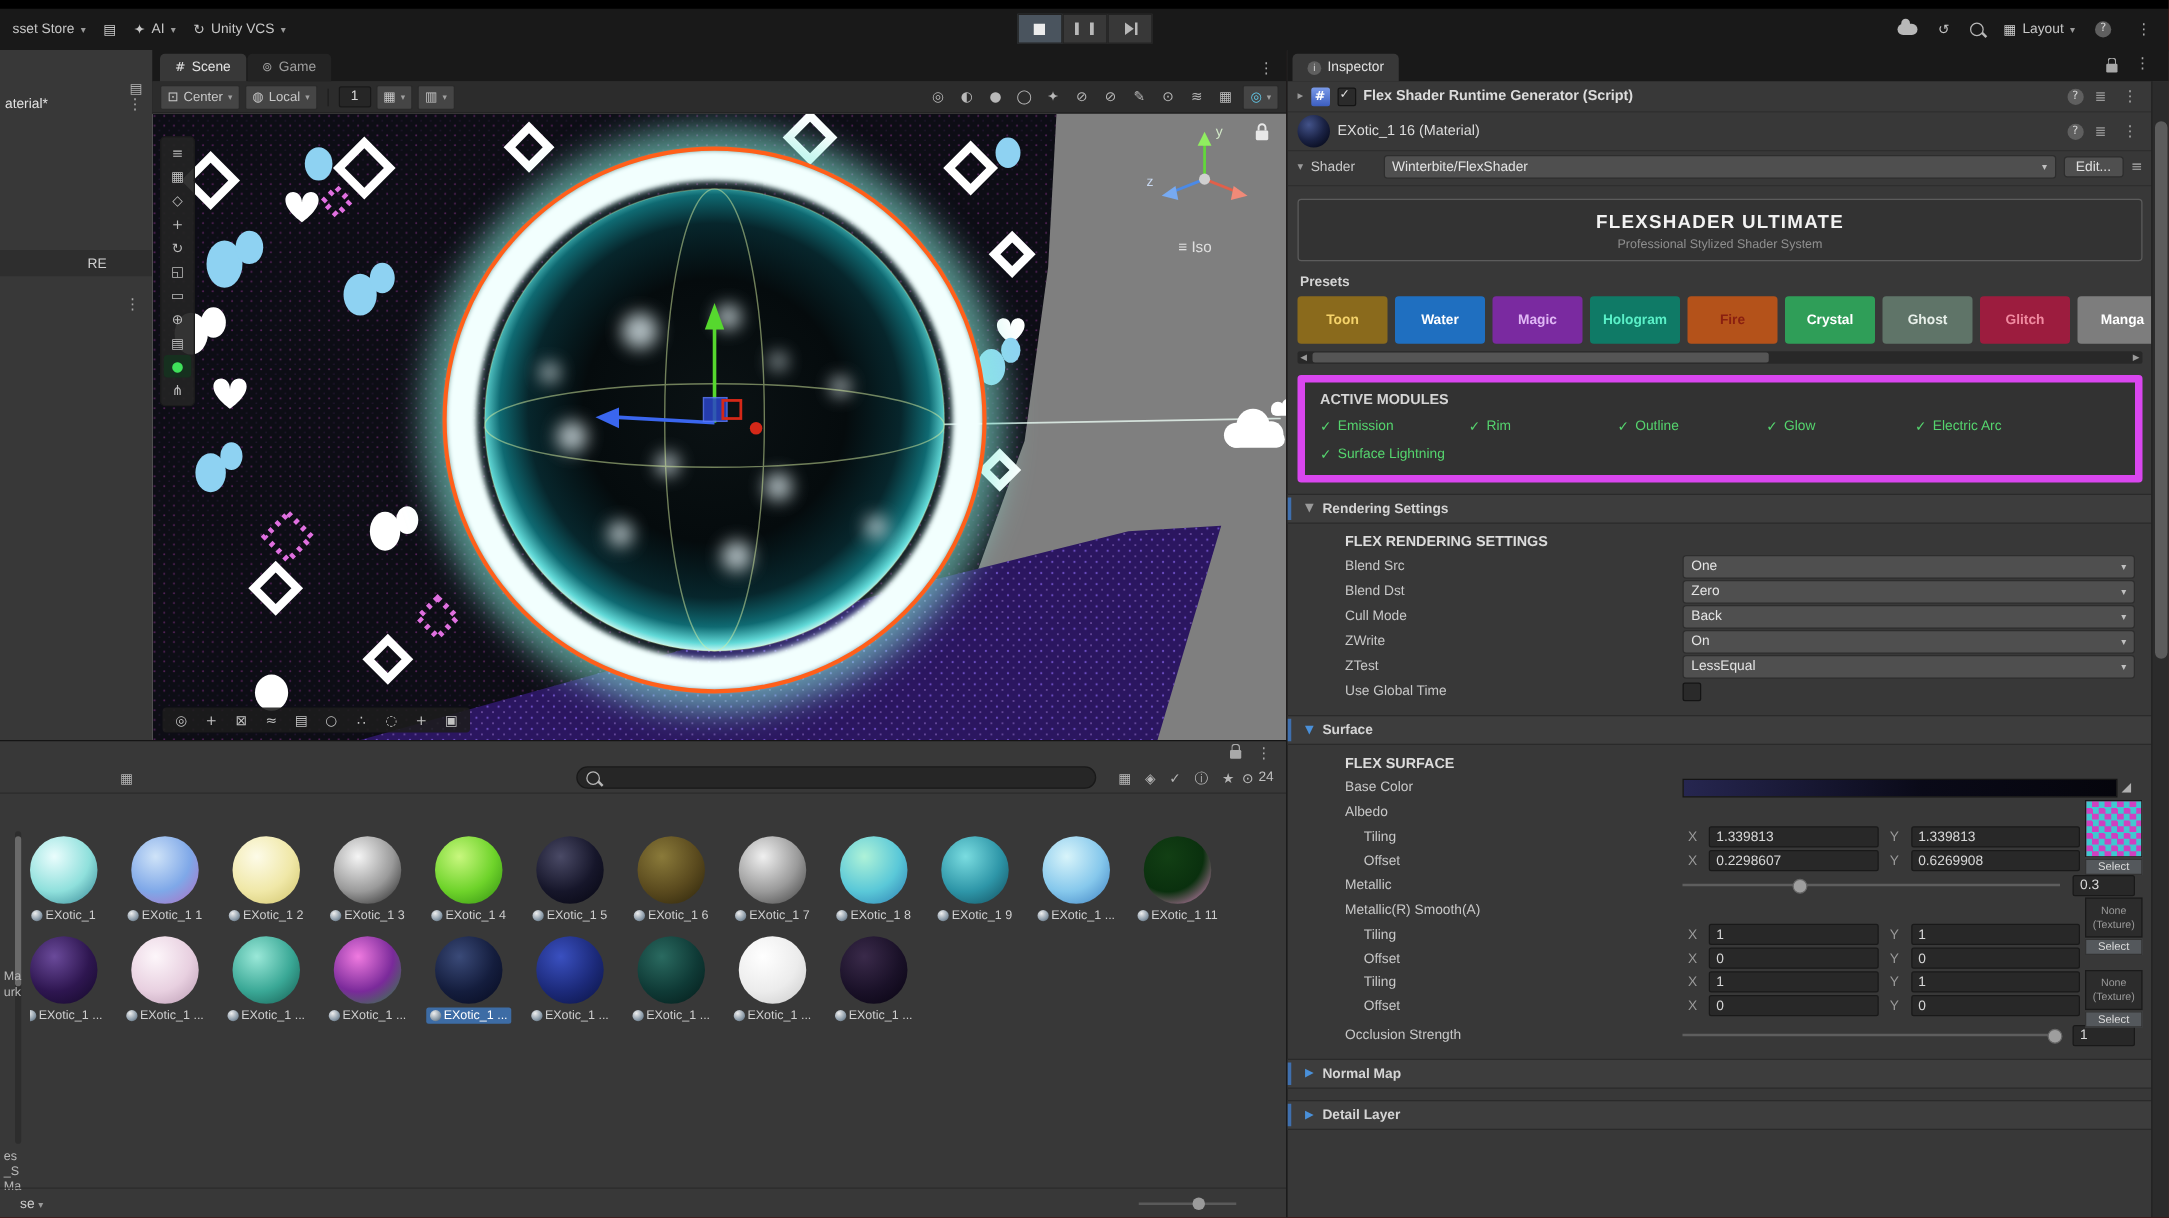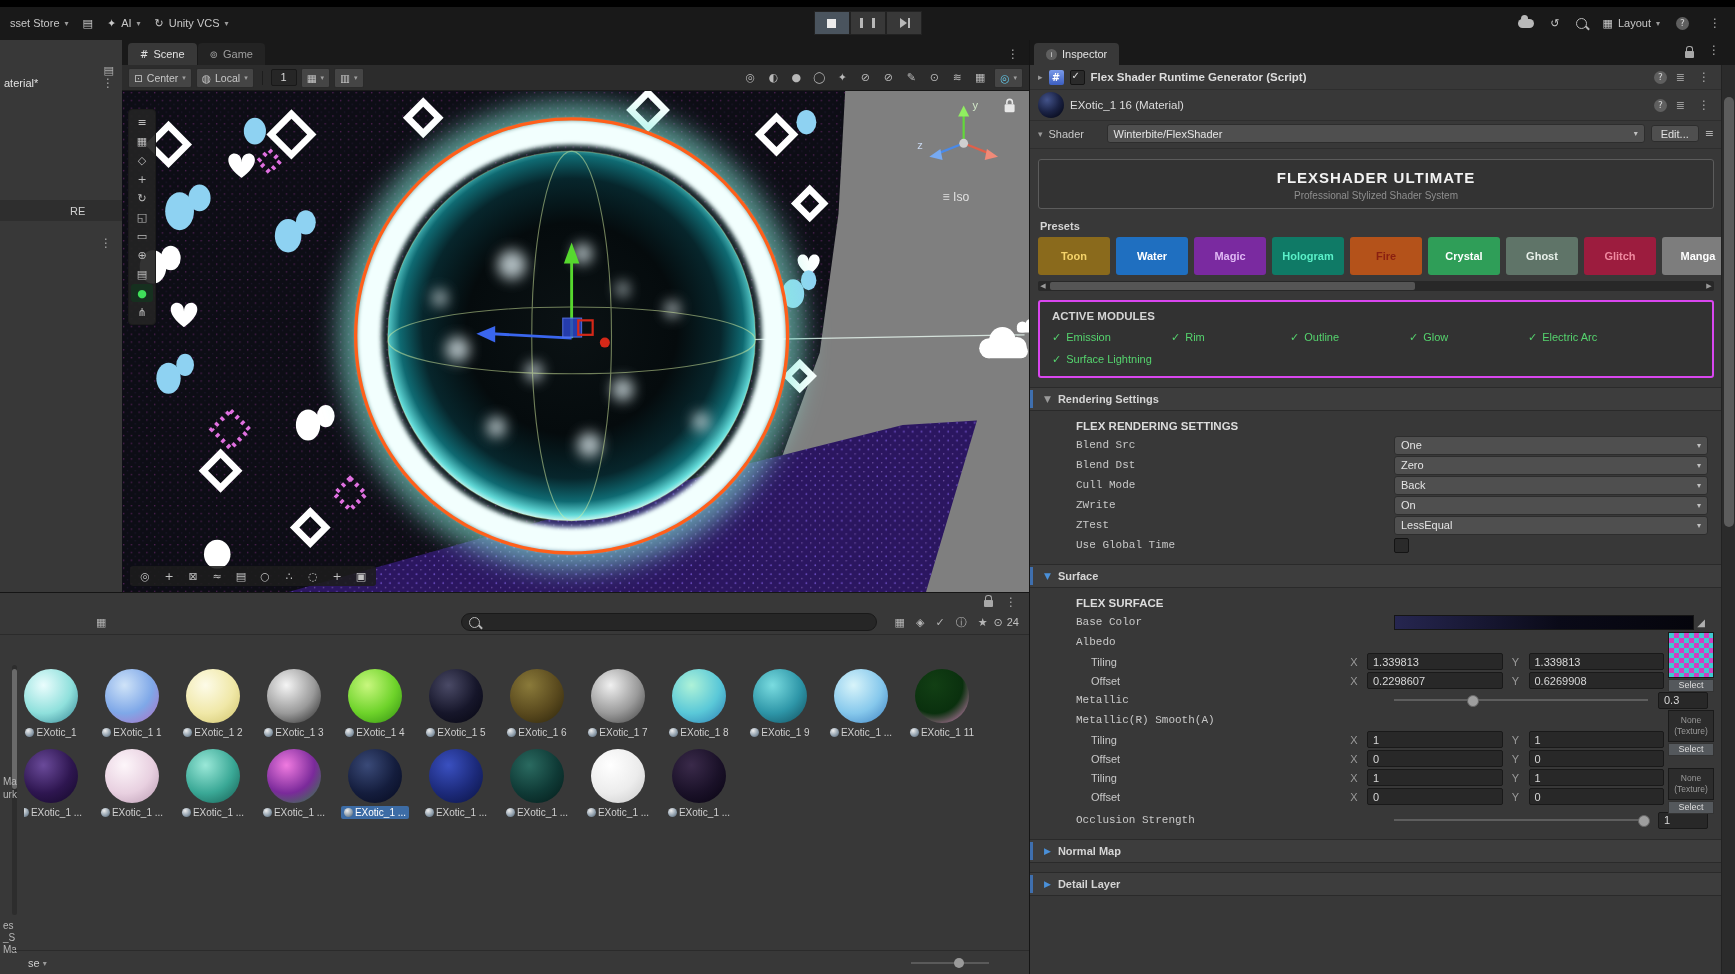--- a/index.html
+++ b/index.html
@@ -78,21 +78,21 @@
   .crumb:last-child{color:#f0f0f0;font-weight:bold;}
   .p-grid{position:absolute;top:66px;bottom:26px;left:24px;right:4px;overflow:hidden;}
   .prow{display:flex;gap:27px;margin-top:10px;}
   .pitem{width:54px;display:flex;flex-direction:column;align-items:center;}
   .pthumb{width:54px;height:54px;border-radius:50%;}
   .plabel{margin-top:3px;display:flex;align-items:center;gap:2px;font-size:10px;color:#cfcfcf;white-space:nowrap;max-width:84px;overflow:hidden;padding:1px 3px;border-radius:2px;}
   .plabel.on{background:#3d6ca5;color:#fff;}
   .mdot{width:9px;height:9px;border-radius:50%;background:radial-gradient(circle at 35% 30%,#eee,#8a9aa8 60%,#4a5560);flex:0 0 auto;}
   .p-vscroll{position:absolute;left:12px;top:72px;width:5px;height:250px;background:#2d2d2d;border-radius:3px;}
   .p-vscroll .th{position:absolute;left:0;top:4px;width:5px;height:120px;background:#6a6a6a;border-radius:3px;}
-  .p-status{position:absolute;left:12px;right:0;bottom:0;height:24px;border-top:1px solid #2b2b2b;display:flex;align-items:center;padding:0 16px;}
+  .p-status{position:absolute;left:0;right:0;bottom:0;height:24px;border-top:1px solid #2b2b2b;display:flex;align-items:center;padding:0 16px;}
   .zoomslider{margin-left:auto;width:78px;height:2px;background:#5a5a5a;position:relative;margin-right:24px;}
   .zoomslider .h{position:absolute;left:55%;top:-4px;width:10px;height:10px;border-radius:50%;background:#9a9a9a;}
   .frag{position:absolute;left:3px;color:#b8b8b8;font-size:10px;}
 
   
   #inspector{position:absolute;left:1029px;top:40px;width:706px;height:934px;background:#383838;border-left:1px solid #151515;}
   #inspector .tabbar{padding-left:4px;}
   .i-right{margin-left:auto;display:flex;align-items:center;gap:10px;margin-bottom:4px;margin-right:6px;}
   .i-body{position:absolute;top:25px;left:0;right:14px;bottom:0;overflow:hidden;}
   .i-scrollbar{position:absolute;top:25px;right:0;bottom:0;width:14px;background:#2b2b2b;border-left:1px solid #222;}
@@ -115,29 +115,29 @@
   .banner .t{font-size:15px;font-weight:bold;letter-spacing:1px;color:#f2f2f2;}
   .banner .s{font-size:10px;color:#8f8f8f;margin-top:4px;}
   .presets-label{padding:5px 10px 3px;color:#d4d4d4;font-weight:600;}
   .presets{display:flex;gap:6px;padding:2px 0 2px 8px;overflow:hidden;}
   .preset{flex:0 0 auto;width:72px;height:38px;border-radius:3px;display:flex;align-items:center;justify-content:center;font-size:11px;font-weight:600;border:none;font-family:inherit;}
   .prescroll{height:10px;margin:4px 8px 0;position:relative;background:#282828;border-radius:2px;display:flex;align-items:center;}
   .prescroll .la,.prescroll .ra{font-size:7px;color:#9a9a9a;width:10px;text-align:center;}
   .prescroll .ra{margin-left:auto;}
   .prescroll .track{position:absolute;left:12px;right:12px;top:1px;bottom:1px;}
   .prescroll .pth{position:absolute;left:0;width:56%;top:0;bottom:0;background:#555;border-radius:2px;}
-  .modules{margin:9px 8px;border:2px solid #d946ef;border-radius:3px;background:#323232;padding:8px 12px 10px;}
+  .modules{margin:9px 8px;border:6px solid #d946ef;border-radius:3px;background:#323232;padding:8px 12px 10px;}
   .modules .mt{font-weight:bold;color:#d5d5d5;font-size:11.5px;margin-bottom:9px;}
   .modlist{display:flex;flex-wrap:wrap;row-gap:9px;}
   .mod{width:119px;color:#55d46e;font-size:11px;display:flex;gap:5px;}
   .shead{height:22px;background:#3d3d3d;border-top:1px solid #2a2a2a;border-bottom:1px solid #2a2a2a;display:flex;align-items:center;gap:7px;padding-left:14px;color:#d5d5d5;font-weight:600;position:relative;margin-top:9px;}
   .shead::before{content:'';position:absolute;left:0;top:2px;bottom:2px;width:3px;background:#3f6fae;}
   .groupcap{padding:9px 0 3px 46px;font-weight:bold;color:#dcdcdc;font-size:11.5px;}
   .irow{display:flex;align-items:center;height:20px;padding-left:46px;padding-right:14px;}
-  .irow .lbl{width:318px;color:#c8c8c8;flex:0 0 auto;font-family:Liberation Mono, monospace;}
+  .irow .lbl{width:270px;color:#c8c8c8;flex:0 0 auto;}
   .irow .dd{flex:1;}
   .vrow{display:flex;align-items:center;height:19px;padding-left:61px;padding-right:58px;gap:8px;}
   .vrow .l{width:250px;color:#c8c8c8;flex:0 0 auto;}
   .axis{color:#9a9a9a;width:10px;text-align:center;flex:0 0 auto;}
   .nfield{flex:1;height:15px;background:#282828;border:1px solid #191919;border-radius:2px;color:#d8d8d8;padding:0 5px;display:flex;align-items:center;}
   .nfield.v{flex:0 0 38px;margin-left:6px;}
   .slider{flex:1;height:16px;position:relative;margin-right:4px;}
   .slider::before{content:'';position:absolute;left:0;right:0;top:7px;height:2px;background:#5e5e5e;}
   .slider .sl-h{position:absolute;top:3px;left:calc(var(--f,0) * (100% - 10px));width:10px;height:10px;border-radius:50%;background:#9e9e9e;border:1px solid #666;}
   .colorbar{flex:1;height:13px;border:1px solid #151515;background:linear-gradient(90deg,#262650,#0a0a18 55%,#05050c);}

